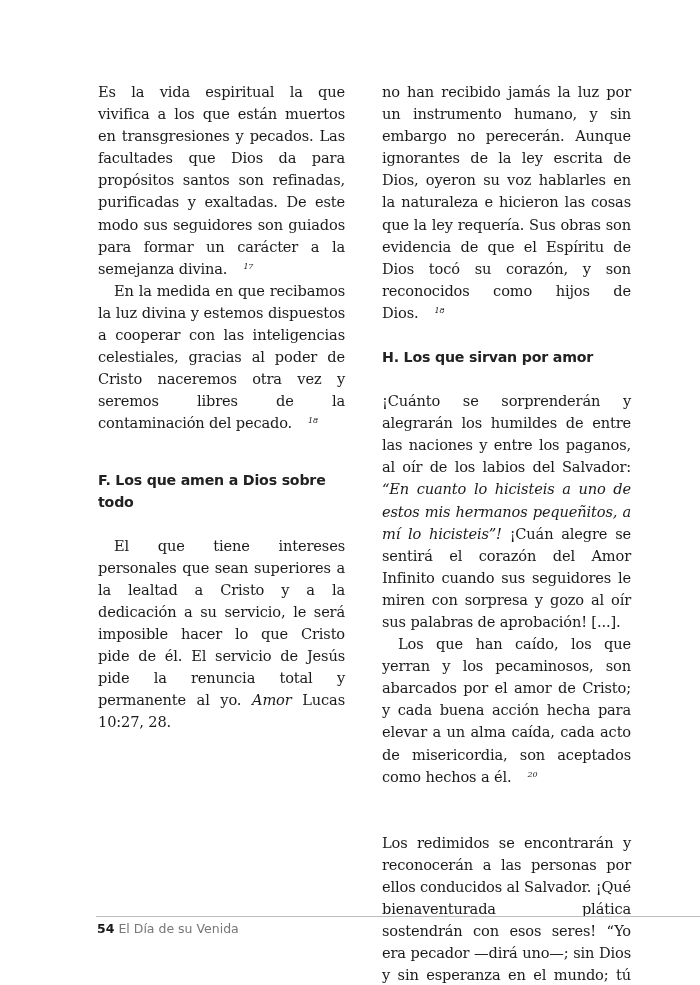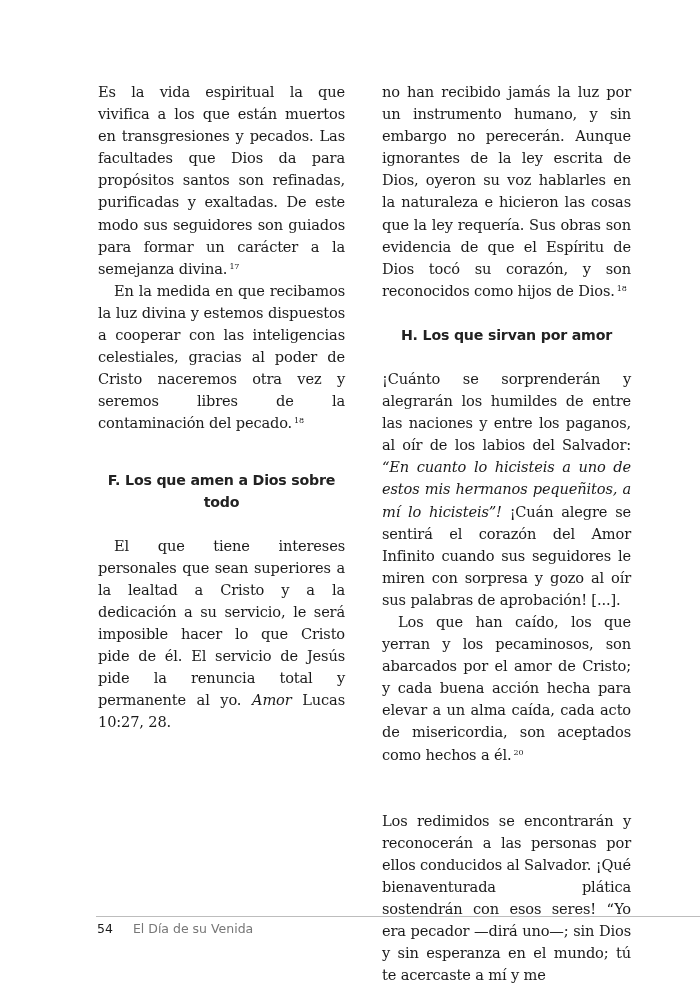--- a/index.html
+++ b/index.html
@@ -31,53 +31,54 @@
     p.indent { text-indent: 16px; }
     .spacer-1 { height: 22px; }
     .spacer-half { height: 12px; }
     h3 {
       margin: 0;
       font-family: "DejaVu Sans", "Liberation Sans", sans-serif;
       font-size: 14.2px;
       font-weight: bold;
       line-height: 22px;
       letter-spacing: -0.2px;
-      text-align: center;
+      text-align: left;
       color: #222;
     }
     em { font-style: italic; }
     sup.fn {
       font-size: 8px;
+      font-style: italic;
       vertical-align: top;
       position: relative;
       top: -2px;
-      margin-left: 2px;
+      margin-left: 16px;
     }
     .footer-rule {
       position: absolute;
       left: 96px;
       top: 916px;
       width: 604px;
       height: 1px;
       background: #bdbdbd;
     }
     .footer {
       position: absolute;
       left: 97px;
       top: 921px;
       font-family: "DejaVu Sans", "Liberation Sans", sans-serif;
       font-size: 12.5px;
       line-height: 16px;
       color: #777;
       white-space: nowrap;
     }
     .footer .page-num {
-      font-weight: normal;
+      font-weight: bold;
       color: #1a1a1a;
-      margin-right: 20px;
+      margin-right: 4px;
     }
   </style>
 </head>
 <body>
 
 <div class="column col-left">
   <p><span>Es la vida espiritual la que vivifica a los que están muertos en transgresiones y pecados. Las facultades que Dios da para propósitos santos son refinadas, purificadas y exaltadas. De este modo sus seguidores son guiados para formar un carácter a la semejanza divina.</span><sup class="fn">17</sup></p>
   <p class="indent"><span>En la medida en que recibamos la luz divina y estemos dispuestos a cooperar con las inteligencias celestiales, gracias al poder de Cristo naceremos otra vez y seremos libres de la contaminación del pecado.</span><sup class="fn">18</sup></p>
 
   <div class="spacer-1"></div>

